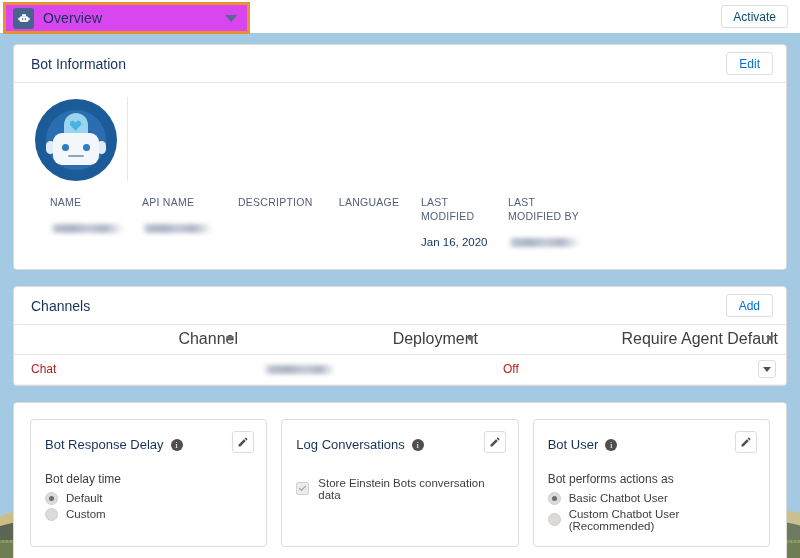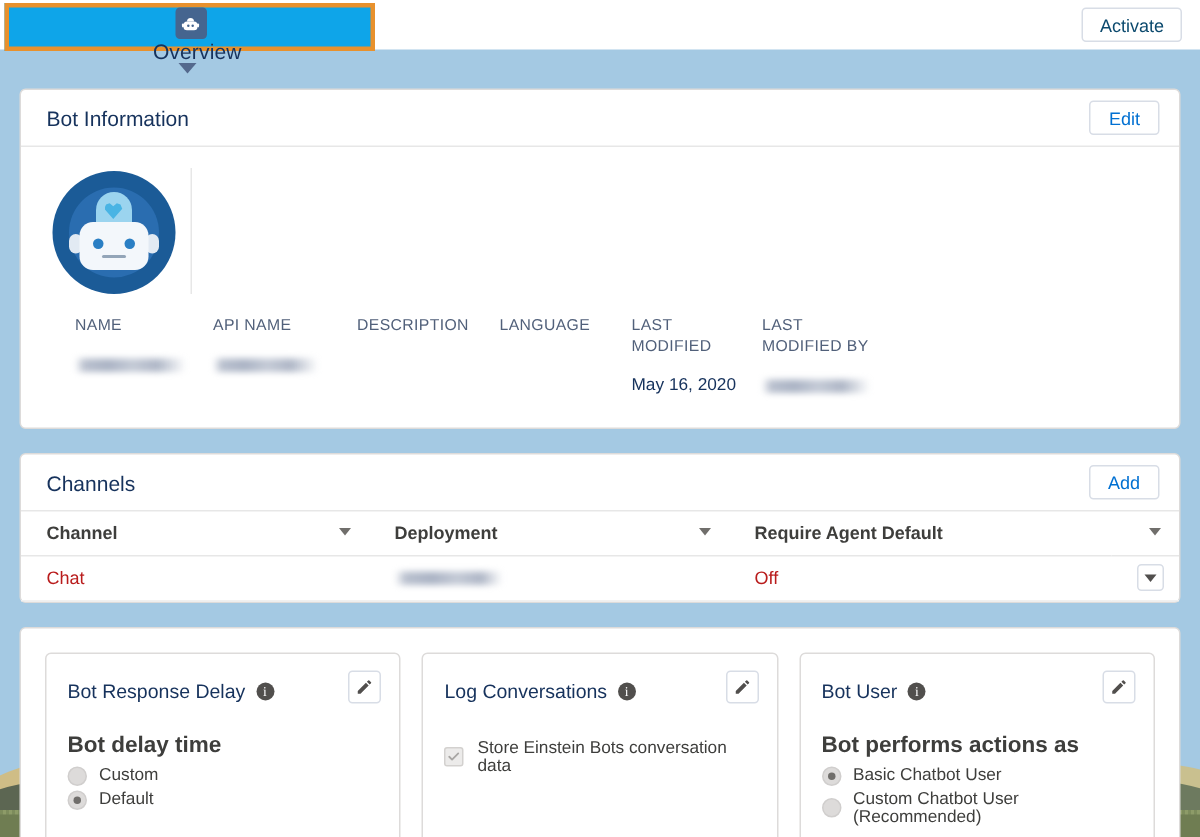--- a/index.html
+++ b/index.html
@@ -47,25 +47,24 @@
 
   
   .topbar {
     position: absolute; top: 0; left: 0; width: 800px; height: 33px;
     background: #ffffff; z-index: 5;
     display: flex; align-items: center; justify-content: space-between;
   }
   .overview-pick {
     position: absolute; left: 3px; top: 2px; width: 247px; height: 32px;
     border: 3px solid #e8912d;
-    background: #0ea5e9;
+    background: #d946ef;
     display: flex; align-items: center;
     padding: 0 6px 0 7px;
     z-index: 7;
-    flex-direction: column;
   }
   .bot-badge {
     width: 21px; height: 21px; border-radius: 3px;
     background: #45658f;
     display: flex; align-items: center; justify-content: center;
     flex: 0 0 auto;
   }
   .overview-label {
     flex: 1 1 auto;
     font-size: 14px; color: #16325c;
@@ -82,21 +81,21 @@
     height: 23px; min-width: 62px; padding: 0 11px;
     border: 1px solid #d8dde6; border-radius: 3px;
     background: #fff; color: #0c4a6e; font-size: 12px;
     display: flex; align-items: center; justify-content: center;
     z-index: 7;
   }
 
   
   .page {
     position: absolute; top: 33px; left: 0; width: 800px; height: 525px;
-    z-index: 3; padding: 26px 13px 0 13px;
+    z-index: 3; padding: 11px 13px 0 13px;
   }
 
   .card {
     background: #fff;
     border: 1px solid #dddbda;
     border-radius: 4px;
     margin-bottom: 16px;
   }
   .card-head {
     height: 38px; display: flex; align-items: center;
@@ -160,21 +159,21 @@
     border-radius: 1px; background: #93a5b8;
   }
 
   .fields {
     flex: 1 1 auto; display: flex; padding-left: 20px; padding-top: 14px;
   }
   .field { flex: 0 0 auto; }
   .f-name { width: 92px; }
   .f-api { width: 96px; }
   .f-desc { width: 95px; }
-  .f-lang { width: 88px; }
+  .f-lang { width: 88px; text-align: center; }
   .f-mod { width: 87px; }
   .f-modby { width: 110px; }
   .fld-label {
     font-size: 10.5px; color: #51607a; letter-spacing: .25px;
     text-transform: uppercase; line-height: 14px;
     max-width: 72px;
   }
   .fld-value {
     font-size: 11.5px; color: #16325c; margin-top: 12px; line-height: 14px;
   }
@@ -186,22 +185,22 @@
       #c4cad6 52%, #aeb6c6 74%, rgba(255,255,255,0) 100%);
     filter: blur(2.1px);
   }
   .r-name { width: 74px; }
   .r-api { width: 70px; }
   .r-modby { width: 72px; }
 
   
   table.ch { width: 100%; border-collapse: collapse; }
   table.ch th {
-    text-align: left; font-weight: bold;
-    font-size: 12px; color: #3e3e3c;
+    text-align: right; font-weight: normal;
+    font-size: 16px; color: #3e3e3c;
     height: 29px; padding: 0 8px 0 17px;
     border-bottom: 1px solid #e7e7e7;
     position: relative;
   }
   table.ch th .chev {
     position: absolute; right: 12px; top: 11px;
     width: 0; height: 0;
     border-left: 4px solid transparent;
     border-right: 4px solid transparent;
     border-top: 5px solid #706e6b;
@@ -254,21 +253,21 @@
     margin-left: 7px; font-family: "Liberation Serif", serif;
     flex: 0 0 auto;
   }
   .edit-btn {
     position: absolute; right: 12px; top: 11px;
     width: 22px; height: 22px;
     border: 1px solid #d8dde6; border-radius: 3px; background: #fff;
     display: flex; align-items: center; justify-content: center;
   }
   .sc-sublabel {
-    font-size: 15px; color: #3e3e3c; font-weight: bold;
+    font-size: 12px; color: #3e3e3c; font-weight: normal;
     margin-top: 15px; margin-bottom: 6px;
   }
   .radio-row { display: flex; align-items: center; margin-top: 3px; }
   .radio {
     width: 13px; height: 13px; border-radius: 50%;
     background: #dddbda; border: 1px solid #d0cecd;
     flex: 0 0 auto; position: relative;
   }
   .radio.on::after {
     content: ""; position: absolute; left: 3px; top: 3px;
@@ -348,21 +347,21 @@
         <div class="field f-desc">
           <div class="fld-label">DESCRIPTION</div>
           <div class="fld-value"></div>
         </div>
         <div class="field f-lang">
           <div class="fld-label">LANGUAGE</div>
           <div class="fld-value"></div>
         </div>
         <div class="field f-mod">
           <div class="fld-label">LAST MODIFIED</div>
-          <div class="fld-value">May 16, 2020</div>
+          <div class="fld-value">Jan 16, 2020</div>
         </div>
         <div class="field f-modby">
           <div class="fld-label">LAST MODIFIED BY</div>
           <div class="redacted r-modby"></div>
         </div>
       </div>
     </div>
   </div>
 
   <div class="card">
@@ -412,26 +411,26 @@
           <span class="sc-title">Bot Response Delay</span>
           <span class="info-icon">i</span>
         </div>
         <div class="edit-btn">
           <svg width="12" height="12" viewBox="0 0 24 24" aria-hidden="true">
             <path d="M3 17.3V21h3.7L17.6 10.1l-3.7-3.7L3 17.3zM20.7 7c.4-.4.4-1 0-1.4l-2.3-2.3a1 1 0 0 0-1.4 0l-1.8 1.8 3.7 3.7L20.7 7z" fill="#514f4d"></path>
           </svg>
         </div>
         <div class="sc-sublabel">Bot delay time</div>
         <div class="radio-row">
+          <span class="radio on"></span>
+          <span class="radio-label">Default</span>
+        </div>
+        <div class="radio-row">
           <span class="radio"></span>
           <span class="radio-label">Custom</span>
-        </div>
-        <div class="radio-row">
-          <span class="radio on"></span>
-          <span class="radio-label">Default</span>
         </div>
       </div>
 
       <div class="setting-card">
         <div class="sc-head">
           <span class="sc-title">Log Conversations</span>
           <span class="info-icon">i</span>
         </div>
         <div class="edit-btn">
           <svg width="12" height="12" viewBox="0 0 24 24" aria-hidden="true">

